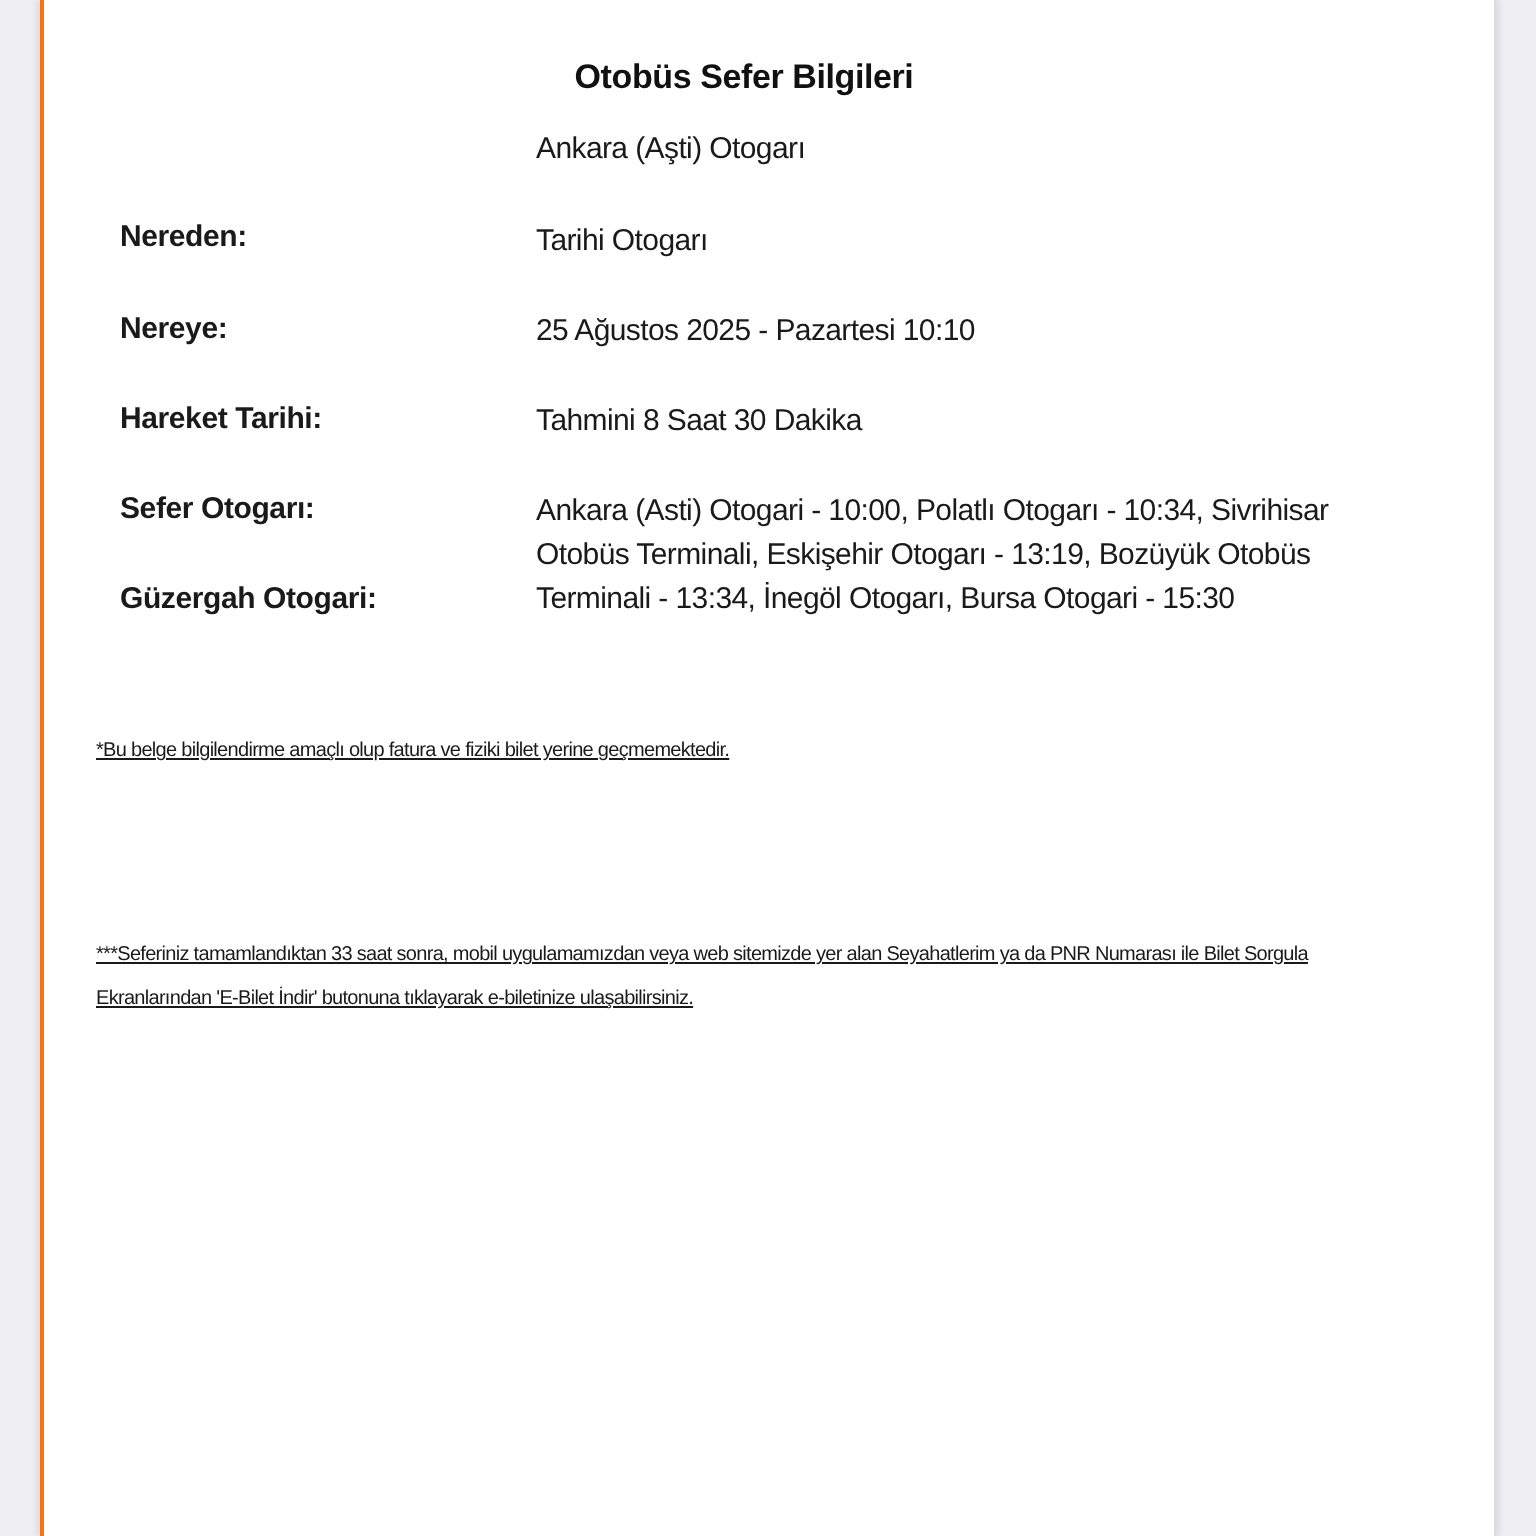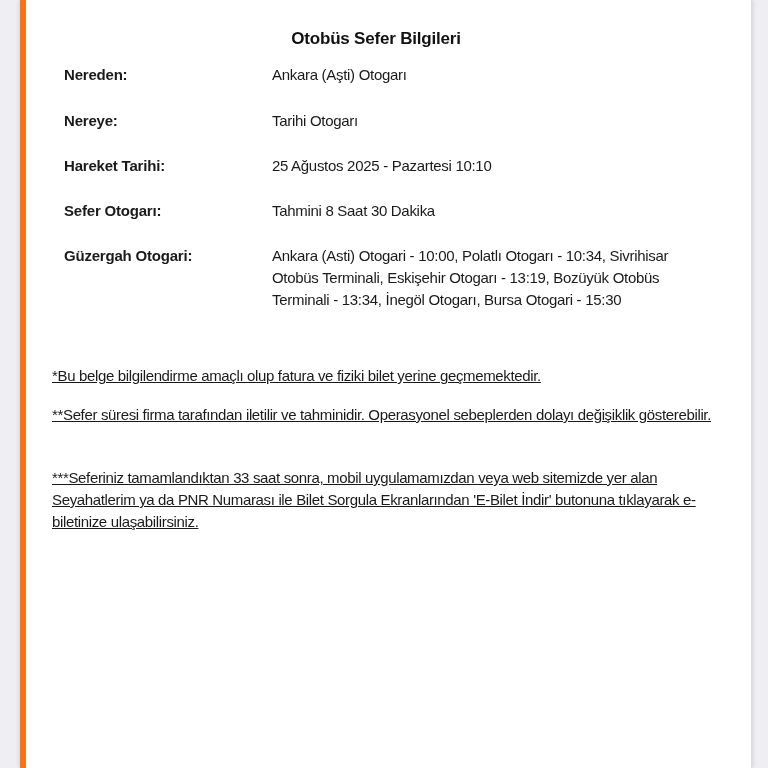--- a/index.html
+++ b/index.html
@@ -12,21 +12,21 @@
       font-family: "Liberation Sans", "DejaVu Sans", sans-serif;
     }
     .page {
       position: absolute;
       left: 20px;
       top: 0;
       width: 725px;
       height: 768px;
       background: #ffffff;
       box-shadow: -2px 0 3px rgba(0,0,0,0.08), 2px 0 3px rgba(0,0,0,0.08);
-      border-left: 6px solid #f97316;
+      border-left: 2px solid #f97316;
       border-right: 1px solid #dcdce0;
     }
     .title {
       position: absolute;
       top: 29px;
       left: 0;
       width: 700px;
       text-align: center;
       font-weight: bold;
       font-size: 17px;
@@ -49,26 +49,26 @@
     }
     .row .value {
       position: absolute;
       left: 197px;
       top: 0;
       width: 440px;
       line-height: 22px;
       letter-spacing: -0.3px;
       margin-left: 11px;
     }
-    .row .label { line-height: 22px; }
+    .row .label { line-height: 22px; margin-top: 44px; }
     .note {
       position: absolute;
       left: 26px;
       width: 660px;
-      font-size: 15px;
+      font-size: 10px;
       line-height: 22px;
       color: #1a1a1a;
       text-decoration: underline;
       letter-spacing: -0.35px;
     }
   </style>
 </head>
 <body>
 
 <div class="page">
@@ -93,15 +93,14 @@
     <span class="label">Sefer Otogarı:</span>
     <span class="value">Tahmini 8 Saat 30 Dakika</span>
   </div>
 
   <div class="row" style="top:245px;">
     <span class="label">Güzergah Otogari:</span>
     <span class="value">Ankara (Asti) Otogari - 10:00, Polatlı Otogarı - 10:34, Sivrihisar Otobüs Terminali, Eskişehir Otogarı - 13:19, Bozüyük Otobüs Terminali - 13:34, İnegöl Otogarı, Bursa Otogari - 15:30</span>
   </div>
 
   <div class="note" style="top:365px;">*Bu belge bilgilendirme amaçlı olup fatura ve fiziki bilet yerine geçmemektedir.</div>
-  <div class="note" style="top:404px;">**Sefer süresi firma tarafından iletilir ve tahminidir. Operasyonel sebeplerden dolayı değişiklik gösterebilir.</div>
   <div class="note" style="top:467px;">***Seferiniz tamamlandıktan 33 saat sonra, mobil uygulamamızdan veya web sitemizde yer alan Seyahatlerim ya da PNR Numarası ile Bilet Sorgula Ekranlarından 'E-Bilet İndir' butonuna tıklayarak e-biletinize ulaşabilirsiniz.</div>
 </div>
 
 </body></html>

